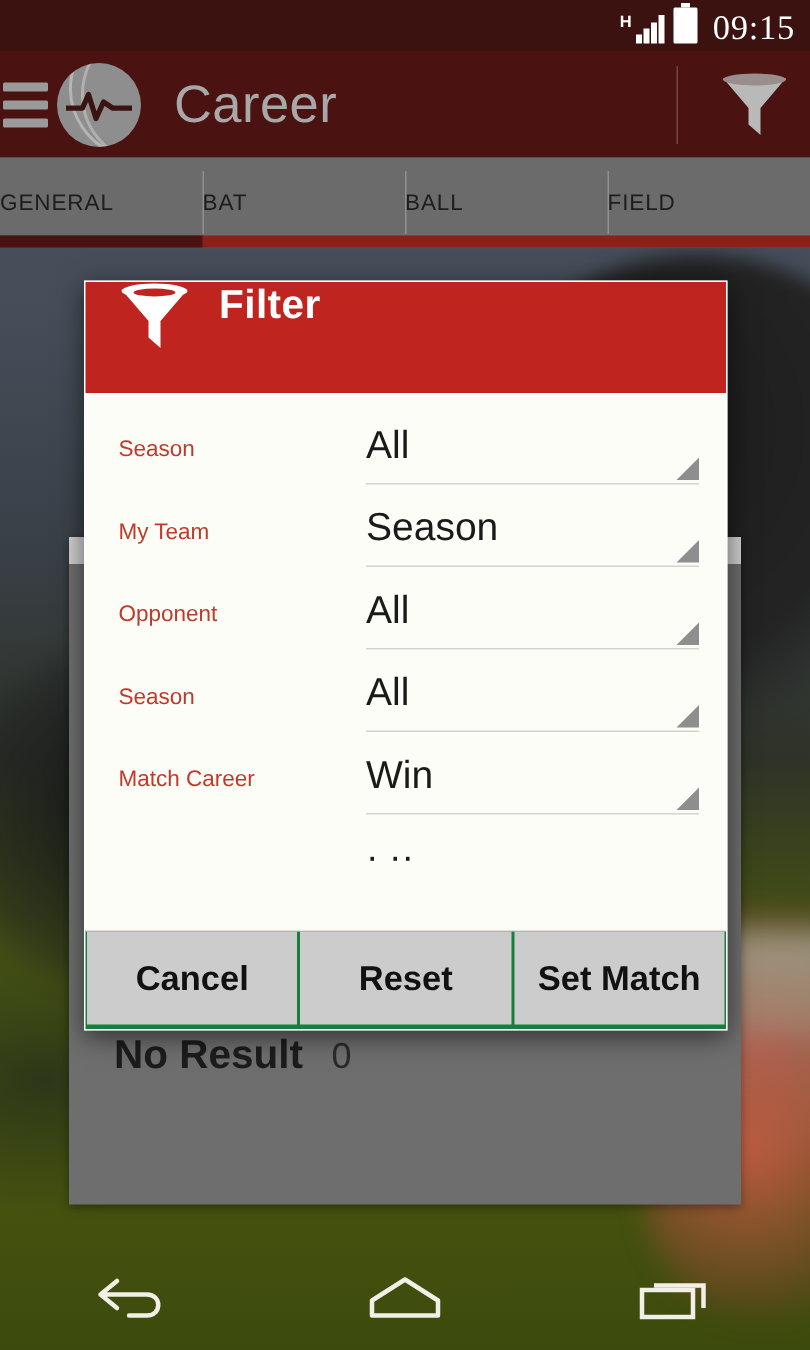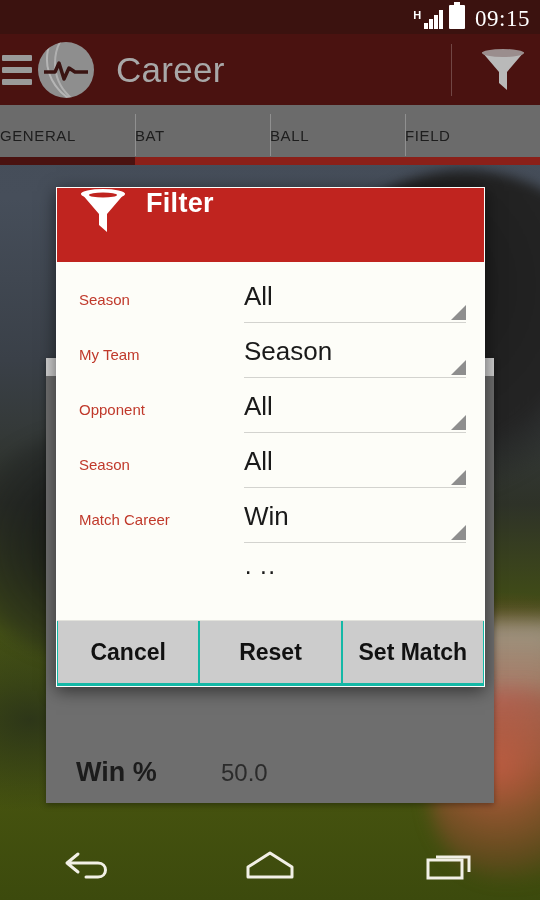--- a/index.html
+++ b/index.html
@@ -353,21 +353,21 @@
     overflow: hidden;
   }
   .field-row.clipped .field-label { font-size: 21px; padding-top: 22px; }
   .field-row.clipped .spinner-value { font-size: 25px; line-height: 32px; padding-top: 22px; }
   .field-row.clipped .spinner { border-bottom: none; }
   .field-row.clipped .spinner::after { display: none; }
 
   .dialog-buttons {
     display: flex;
     border-top: 1px solid #e2e2dc;
-    background: #14b8a6;
+    background: #15803d;
     padding-bottom: 3px;
   }
   .dlg-btn {
     flex: 1;
     height: 62px;
     background: #cccccc;
     border: none;
     font-family: "Liberation Sans", sans-serif;
     font-size: 23px;
     font-weight: bold;
@@ -399,23 +399,23 @@
 <div id="screen">
 
   <div class="backdrop"></div>
   <div class="backdrop-blob-a"></div>
   <div class="backdrop-blob-b"></div>
   <div class="backdrop-blob-d"></div>
   <div class="backdrop-blob-c"></div>
 
   <div class="bg-card"></div>
   <div class="bg-card-toprow"></div>
-  <div class="bg-stat-row bg-row-2">
-    <span class="k">Win %</span>
-    <span class="v">50.0</span>
+  <div class="bg-stat-row bg-row-1">
+    <span class="k">No Result</span>
+    <span class="v">0</span>
   </div>
 
   <div class="status-bar">
     <div class="status-icons">
       <span class="hspa">H</span>
       <span class="signal">
           <i></i>
           <i></i>
           <i></i>
           <i></i>

